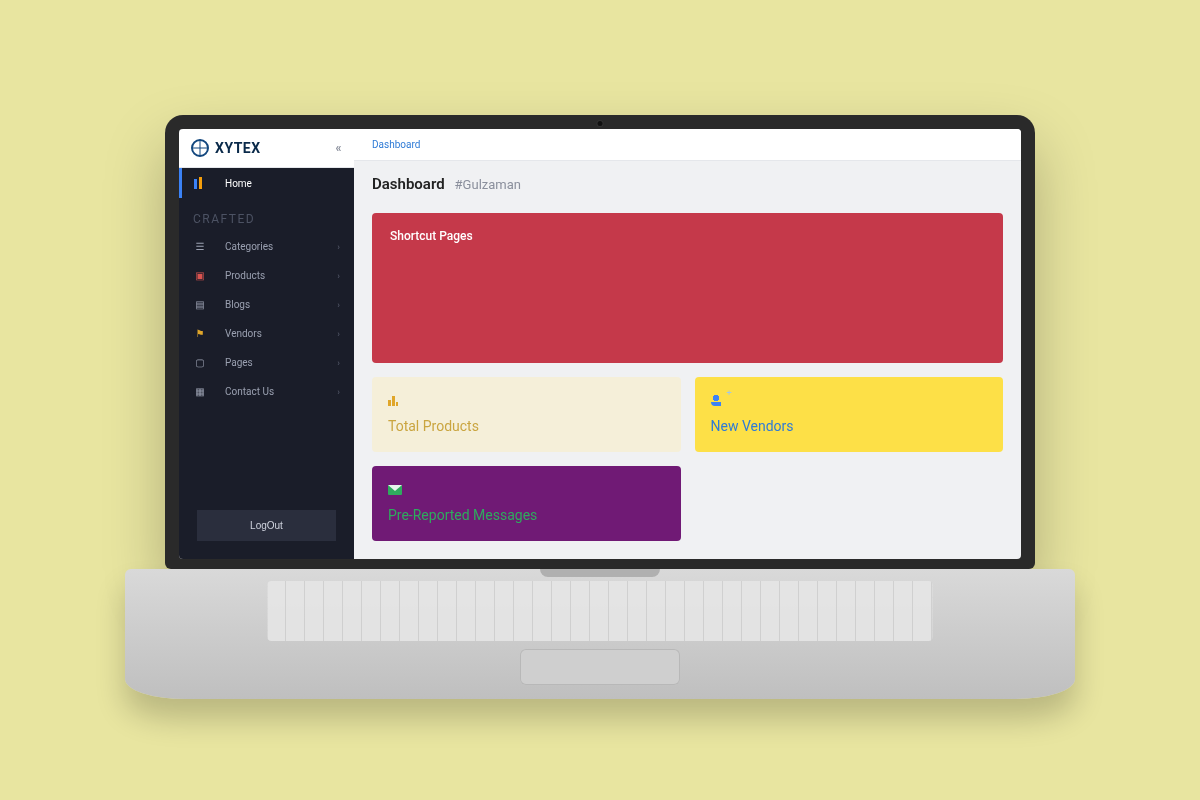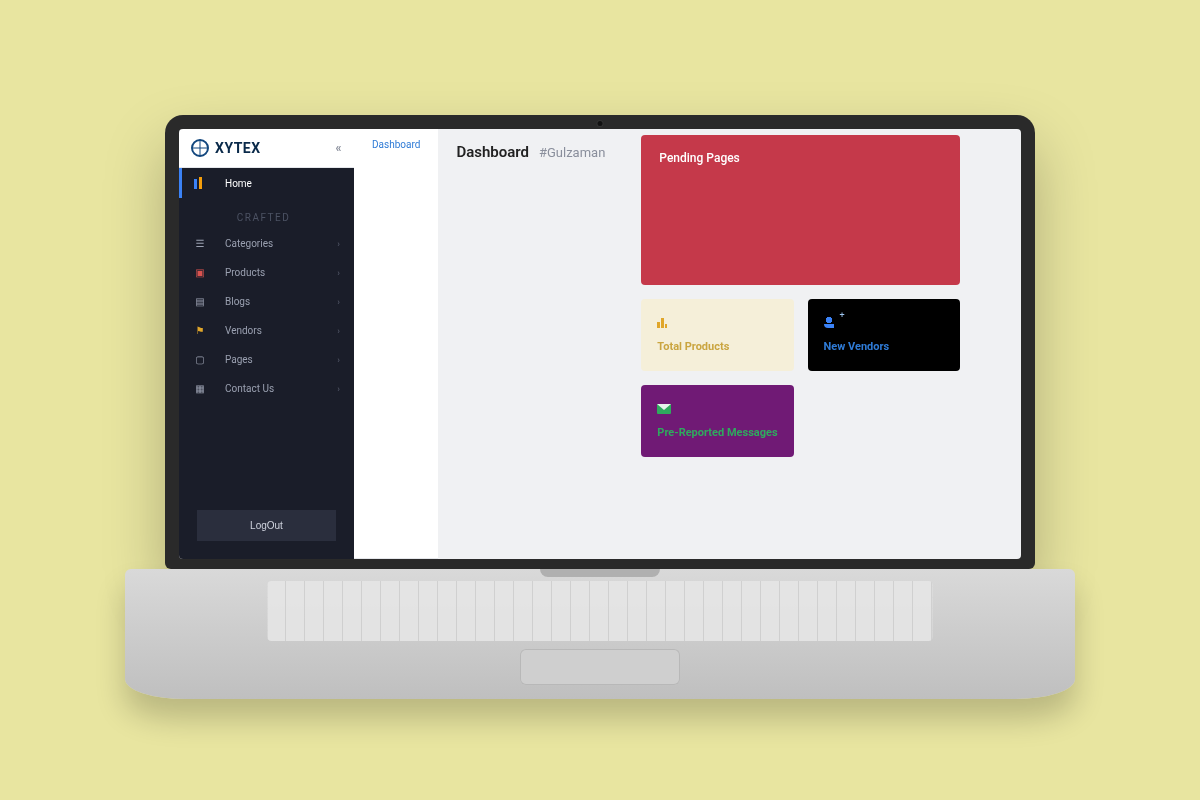--- a/index.html
+++ b/index.html
@@ -102,32 +102,31 @@
     position:relative;
   }
   .nav-item.active { color:#fff; }
   .nav-item.active::before {
     content:""; position:absolute; left:0; top:0; bottom:0; width:3px; background:#3b82f6;
   }
   .nav-icon { width:14px; display:inline-flex; justify-content:center; }
   .nav-item .chev { margin-left:auto; color:#5a5f70; font-size:9px; }
   .section-label {
     padding: 14px 20px 6px 14px;
-    font-size:10px; letter-spacing:1.5px; color:#4c5263;
+    font-size:12px; letter-spacing:1.5px; color:#4c5263;
     text-transform:uppercase;
-    text-align:center;
   }
   .logout-wrap { margin-top:auto; padding: 18px; }
   .logout-btn {
     width:100%; background:#2a2e3d; color:#cfd3de;
     border:none; padding:10px 0; border-radius:0; font-size:10px; cursor:pointer;
   }
 
   .main {
-    flex:1; display:flex; flex-direction:row; overflow:hidden;
+    flex:1; display:flex; flex-direction:column; overflow:hidden;
   }
   .breadcrumb-bar {
     background:#fff; padding:10px 18px; font-size:10px;
     border-bottom:1px solid #e5e7eb;
   }
   .breadcrumb-bar a { color:#2f7bd6; text-decoration:none; }
   .page-header {
     padding:14px 18px; display:flex; align-items:baseline; gap:10px;
   }
   .page-header h1 { font-size:15px; font-weight:600; color:#222; }
@@ -142,23 +141,23 @@
   .cards-grid {
     display:grid; grid-template-columns:1fr 1fr; gap:14px;
   }
   .card {
     border-radius:4px; padding:14px 16px 18px 16px;
     min-height:66px;
     display:flex; flex-direction:column; gap:8px;
     cursor:pointer;
   }
   .card .icon { font-size:16px; }
-  .card .label { font-size:11px; font-weight:700; }
+  .card .label { font-size:14px; font-weight:400; }
   .c1 { background:#f5efd9; } .c1 .icon{color:#e0a62a;} .c1 .label{color:#caa540;}
-  .c2 { background:#000000; } .c2 .icon{color:#3b82f6;} .c2 .label{color:#2f7bd6;}
+  .c2 { background:#fde047; } .c2 .icon{color:#3b82f6;} .c2 .label{color:#2f7bd6;}
   .c3 { background:#f6e9e9; } .c3 .icon{color:#d9534f;} .c3 .label{color:#d9534f;}
   .c4 { background:#701a75; } .c4 .icon{color:#2faa5e;} .c4 .label{color:#2faa5e;}
 
   
   .i-bars::before{content:"";display:inline-block;width:10px;height:10px;background:
     linear-gradient(#e0a62a,#e0a62a) 0 4px/3px 6px no-repeat,
     linear-gradient(#e0a62a,#e0a62a) 4px 0/3px 10px no-repeat,
     linear-gradient(#e0a62a,#e0a62a) 8px 6px/3px 4px no-repeat;}
   .i-userplus::before{content:"";display:inline-block;width:14px;height:12px;background:
     radial-gradient(circle at 5px 4px,#3b82f6 3px,transparent 3.5px),
@@ -234,21 +233,21 @@
       <main class="main">
         <div class="breadcrumb-bar">
           <a href="#">Dashboard</a>
         </div>
         <div class="page-header">
           <h1>Dashboard</h1>
           <span class="tag">#Gulzaman</span>
         </div>
         <div class="content">
           <div class="shortcut-banner">
-            <span>Pending Pages</span>
+            <span>Shortcut Pages</span>
           </div>
           <div class="cards-grid">
             <div class="card c1">
               <span class="icon"><span class="i-bars"></span></span>
               <span class="label">Total Products</span>
             </div>
             <div class="card c2">
               <span class="icon"><span class="i-userplus"></span></span>
               <span class="label">New Vendors</span>
             </div>

